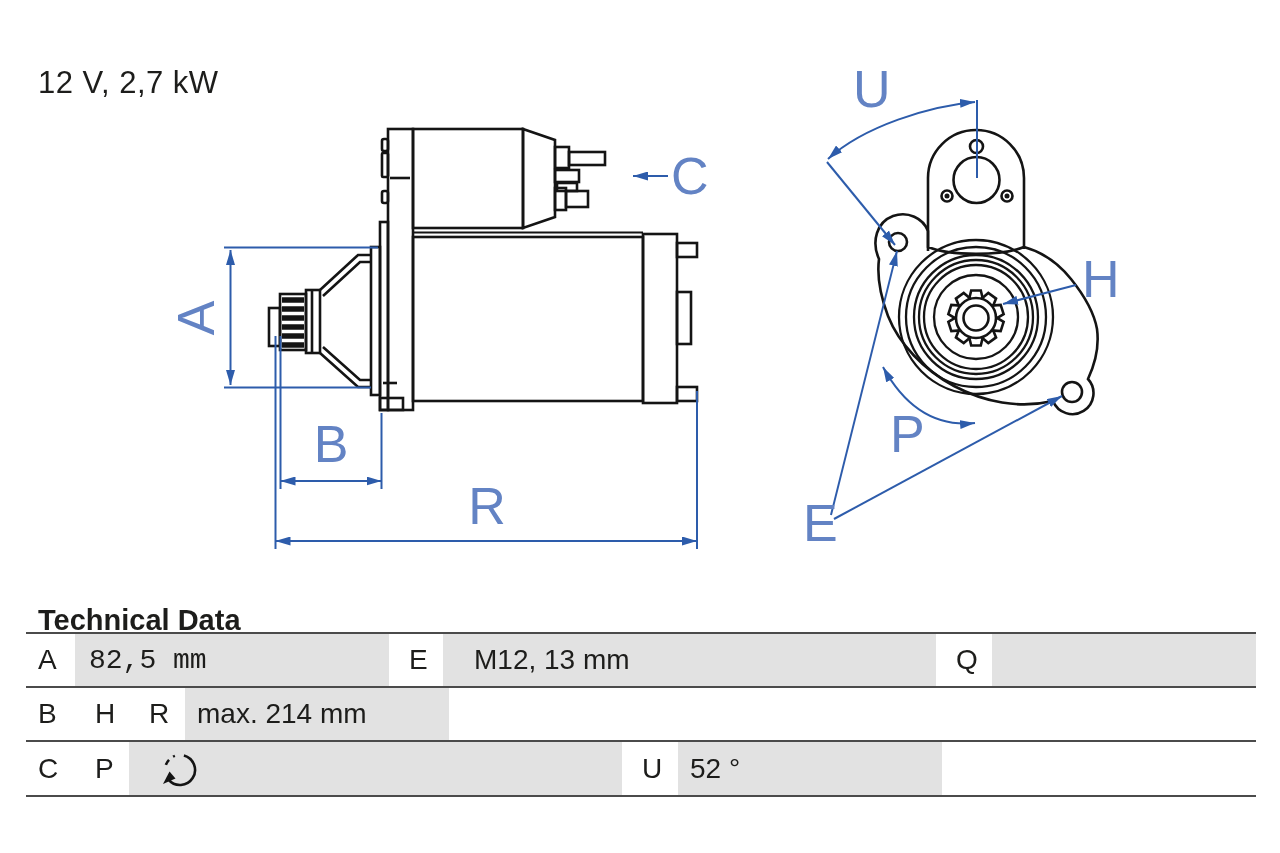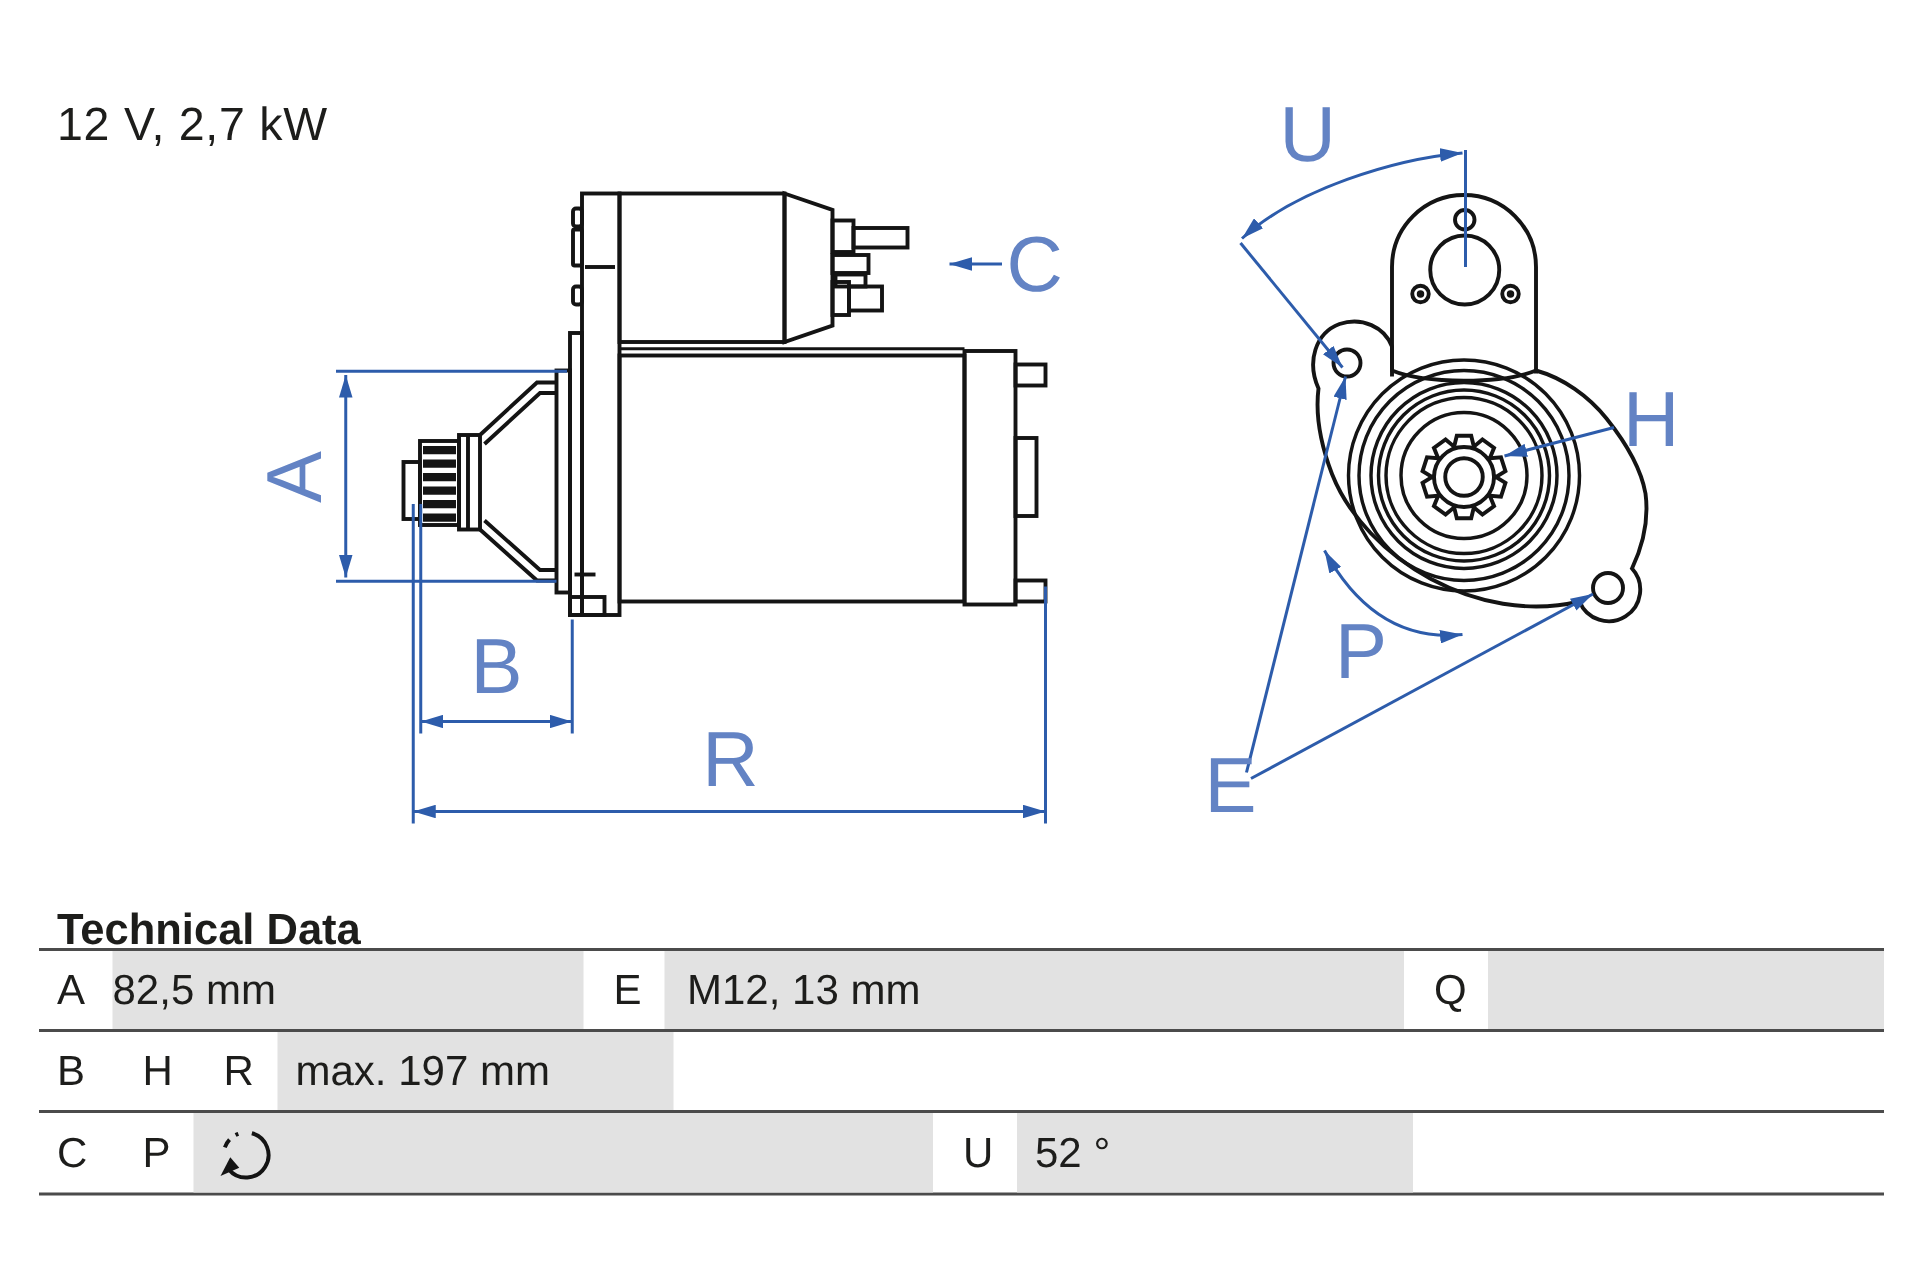--- a/index.html
+++ b/index.html
@@ -16,23 +16,23 @@
     position:absolute;left:38px;top:604px;font-size:29px;font-weight:bold;color:#1d1d1b;
   }
   .tbl{
     position:absolute;left:26px;top:632px;width:1230px;
     border-bottom:2px solid #4b4b4b;font-size:28px;
   }
   .trow{display:flex;height:54px;border-top:2px solid #4b4b4b;box-sizing:border-box;}
   .trow.last{height:55px;}
   .cell{display:flex;align-items:center;box-sizing:border-box;white-space:nowrap;}
   .k1{width:49px;padding-left:12px;}
-  .v1{width:314px;background:#e2e2e2;}
+  .v1{width:314px;padding-left:14px;background:#e2e2e2;font-family:Liberation Mono, monospace;}
   .k2{width:54px;padding-left:20px;}
-  .v2{width:493px;padding-left:15px;background:#e2e2e2;}
+  .v2{width:493px;padding-left:31px;background:#e2e2e2;}
   .k3{width:56px;padding-left:20px;}
   .v3{width:264px;padding-left:12px;background:#e2e2e2;}
   .dimtext{
     font-family:"Liberation Sans", sans-serif;font-size:52px;fill:#6383c4;font-weight:300;
   }
   .rot-icon{margin-top:2px;}
 </style>
 </head>
 <body>
 
@@ -202,21 +202,21 @@
     <div class="cell v1">82,5 mm</div>
     <div class="cell k2">E</div>
     <div class="cell v2">M12, 13 mm</div>
     <div class="cell k3">Q</div>
     <div class="cell v3"></div>
   </div>
   <div class="trow">
     <div class="cell k1">B</div>
     <div class="cell k2">H</div>
     <div class="cell k3">R</div>
-    <div class="cell v3">max. 197 mm</div>
+    <div class="cell v3">max. 214 mm</div>
   </div>
   <div class="trow last">
     <div class="cell k1">C</div>
     <div class="cell k2">P</div>
     <div class="cell v2">
       <span></span>
       <svg class="rot-icon" width="38" height="42" viewBox="0 0 38 42" xmlns="http://www.w3.org/2000/svg">
         <path d="M23.9,6.5 A15 15 0 1 1 8.5,30.6" fill="none" stroke="#141414" stroke-width="2.6"></path>
         <path d="M5.9,15.9 A15 15 0 0 1 14.9,6.9" fill="none" stroke="#141414" stroke-width="2.6" stroke-dasharray="6 5"></path>
         <polygon points="3,35 15.5,29.5 9.5,22.5" fill="#141414"></polygon>

